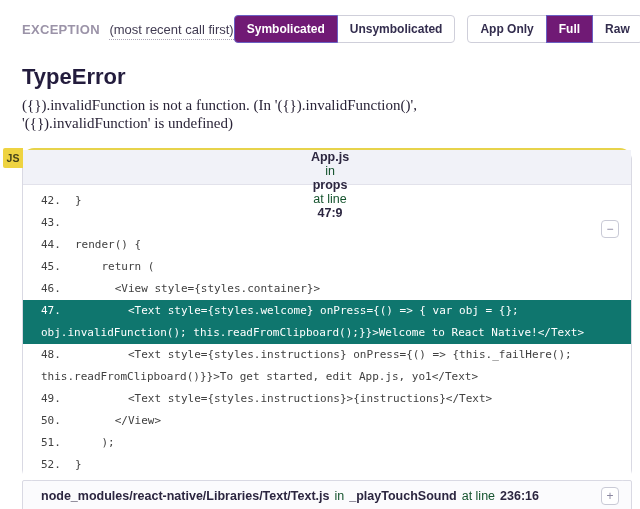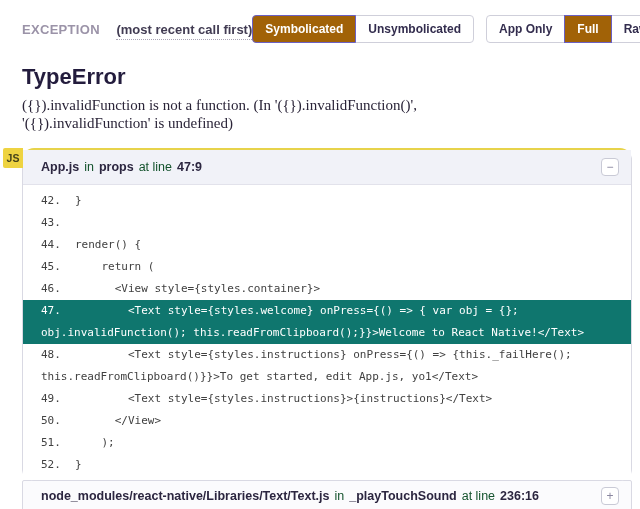--- a/index.html
+++ b/index.html
@@ -5,49 +5,49 @@
   * { margin:0; padding:0; box-sizing:border-box; }
   html,body { background:#ffffff; }
   body { font-family:"Liberation Sans", sans-serif; }
   .page { position:relative; width:640px; height:509px; overflow:hidden; background:#fff; }
 
   
   .toolbar { display:flex; justify-content:space-between; align-items:center;
              margin:15px 8px 0 22px; }
   .section-label { font-size:13px; white-space:nowrap; }
   .section-label .exc { color:#9b93a8; font-weight:700; letter-spacing:.3px; }
-  .section-label .note { color:#413b52; font-weight:700; margin-left:13px;
+  .section-label .note { color:#413b52; font-weight:400; margin-left:6px;
                          border-bottom:1px dotted #a9a4b5; padding-bottom:2px; }
   .btn-groups { display:flex; gap:12px; }
   .btn-group { display:flex; }
   .seg { border:1px solid #cfcfda; background:#fff; color:#332d4e;
          font-weight:700; font-size:12px; padding:6px 12px; line-height:14px;
          margin-left:-1px; cursor:pointer; white-space:nowrap;
          font-family:"Liberation Sans", sans-serif; }
   .seg:first-child { border-radius:4px 0 0 4px; margin-left:0; }
   .seg:last-child { border-radius:0 4px 4px 0; }
-  .seg.active { background:#a16207; border-color:#6a60c4; color:#fff; position:relative; z-index:1; }
+  .seg.active { background:#701a75; border-color:#6a60c4; color:#fff; position:relative; z-index:1; }
 
   
   .err-type { margin:21px 8px 0 22px; font-size:22px; font-weight:700; color:#231c3d; }
   .err-msg  { margin:7px 8px 0 22px; max-width:470px;
               font-family:Liberation Serif, serif; font-size:15px;
               line-height:17.5px; color:#2a2438; }
 
   
   .frame-main { position:relative; margin:16px 8px 0 22px;
                 border:1px solid #d9d9e3; border-top:2px solid #e7d34b;
                 border-radius:12px; background:#fff; }
   .js-badge { position:absolute; left:-20px; top:-2px; width:20px; height:20px;
               background:#eed341; color:#474419; font-size:10.5px; font-weight:700;
               display:flex; align-items:center; justify-content:center;
               border-radius:2px 0 0 2px; }
   .frame-header { height:35px; display:flex; align-items:center;
                   background:#f1f2f8; border-bottom:1px solid #e2e2eb;
-                  padding:0 12px 0 18px; font-size:12.5px; cursor:pointer; }
+                  padding:0 12px 0 18px; font-size:12.5px; cursor:pointer;flex-direction:column; }
   .fh-bold { font-weight:700; color:#2c2640; }
   .fh-mut  { color:#14532d; margin:0 5px; }
   .toggle-btn { margin-left:auto; width:18px; height:18px; border:1px solid #c9cad6;
                 border-radius:4px; background:#fff; color:#8a87a0; font-size:12px;
                 line-height:16px; text-align:center; cursor:pointer;
                 font-family:"Liberation Sans", sans-serif; padding:0; }
 
   
   .code { padding:5px 0 4px; background:#fff; }
   .cline { font-family:"DejaVu Sans Mono", monospace; font-size:11px;

